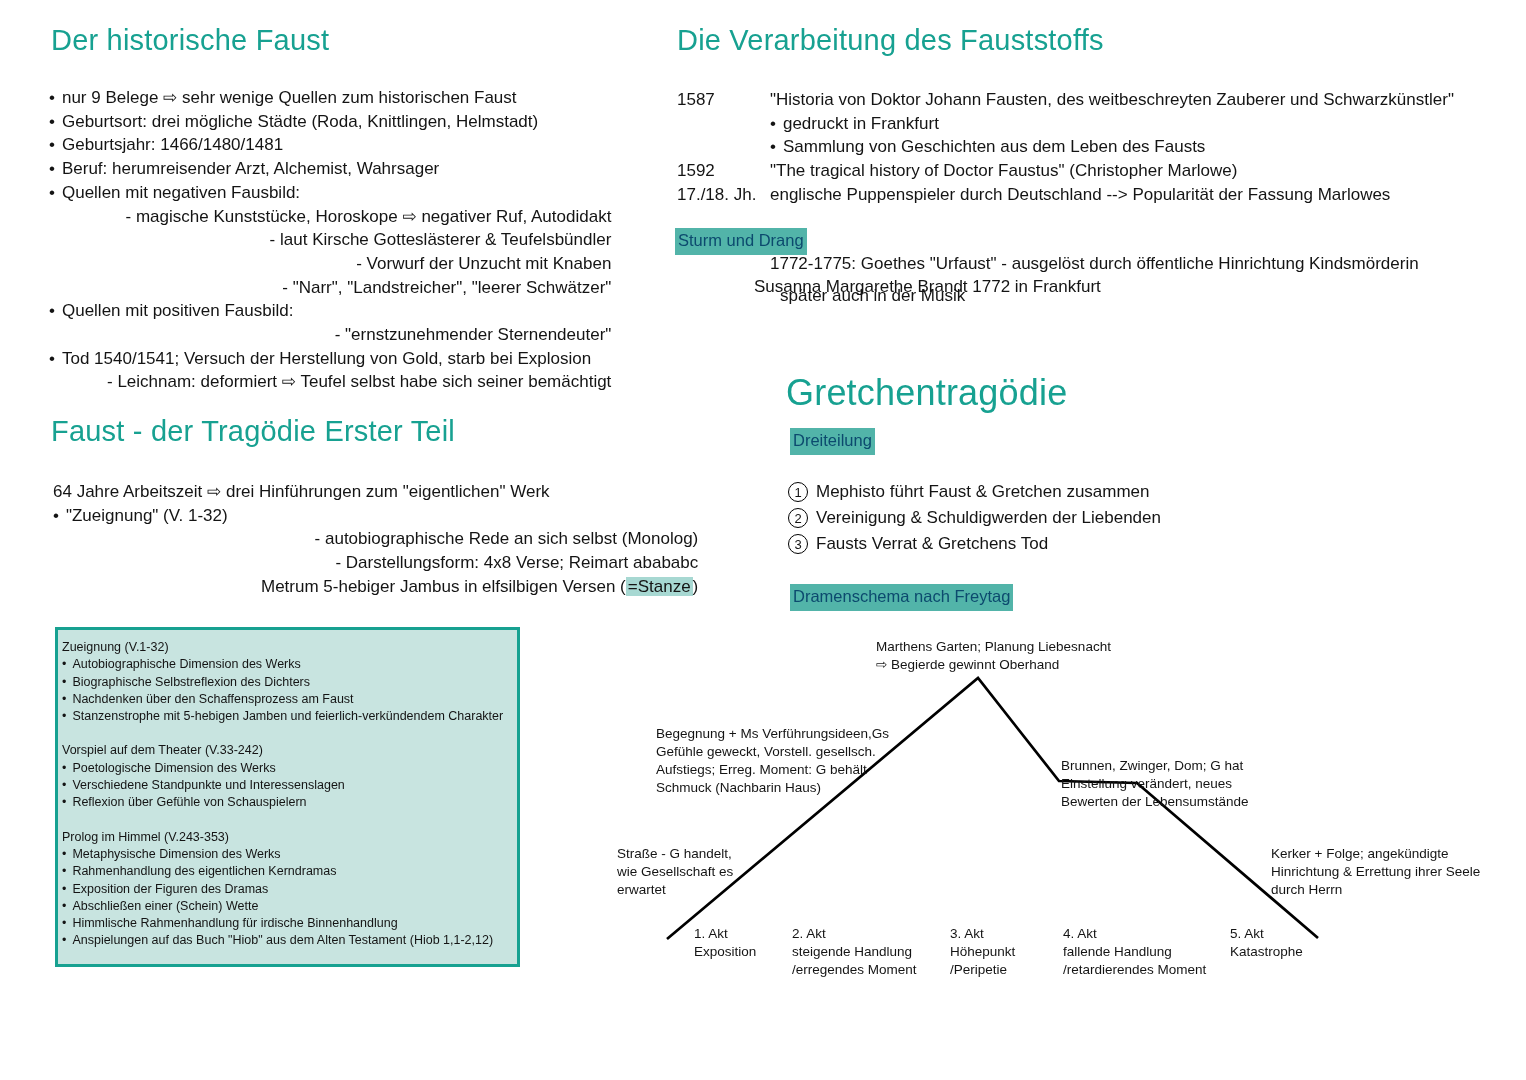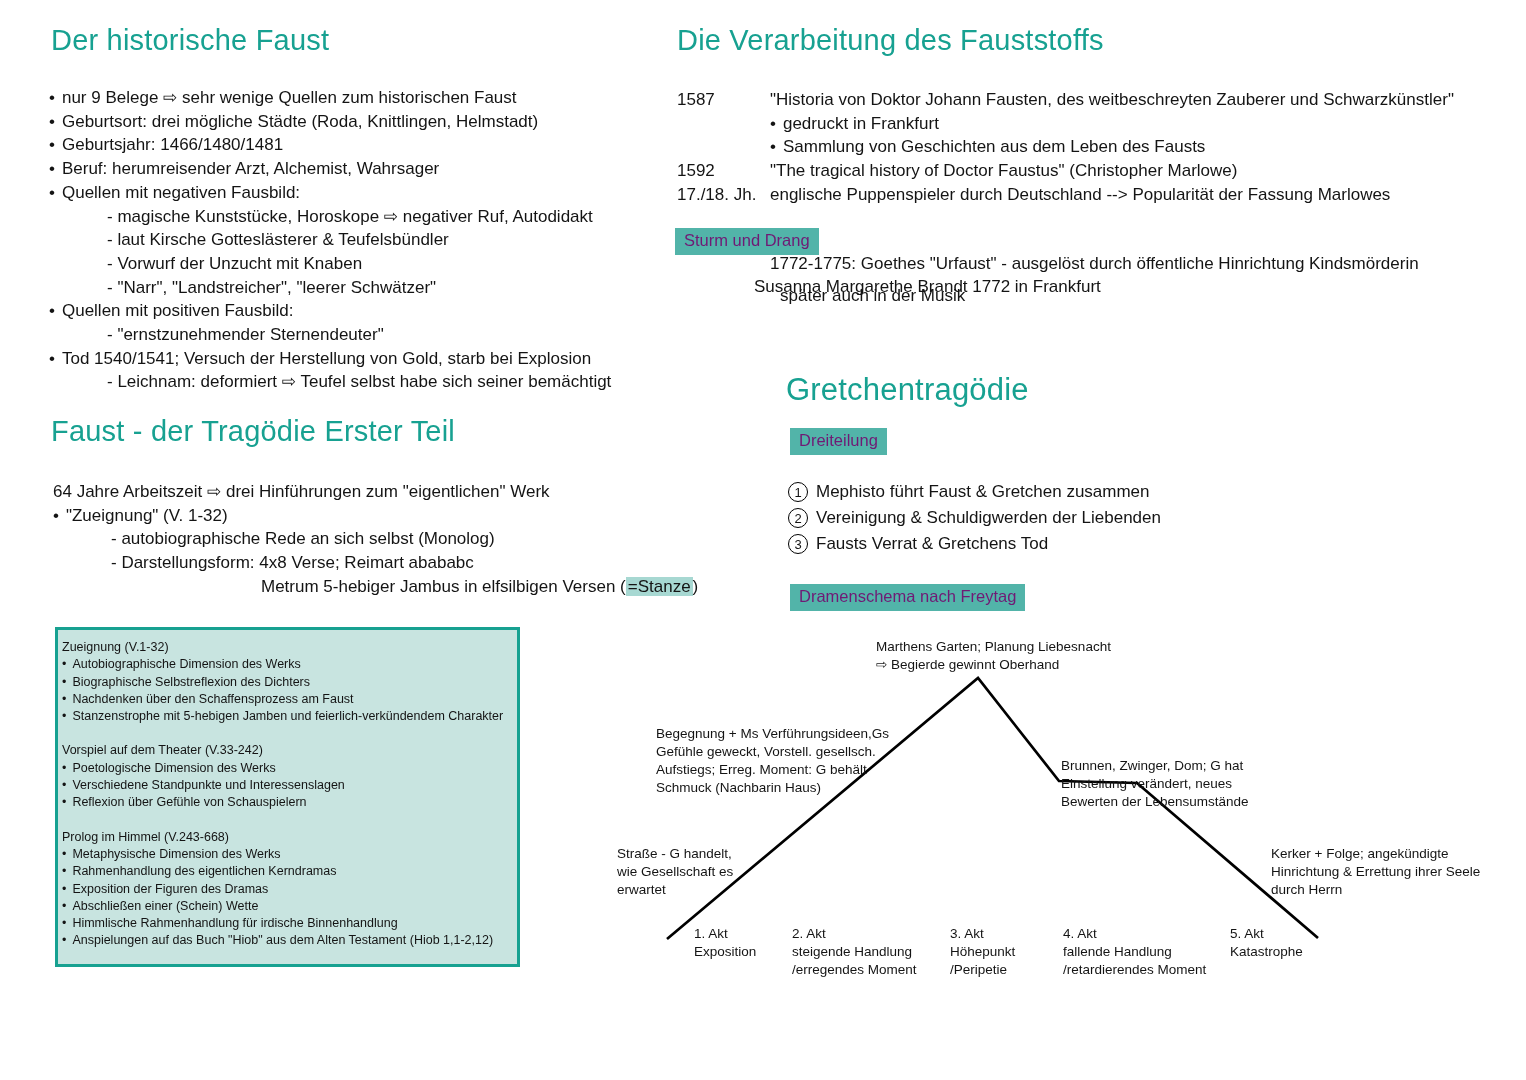--- a/index.html
+++ b/index.html
@@ -9,39 +9,39 @@
   *{box-sizing:border-box;}
   html,body{margin:0;padding:0;}
   body{
     width:1526px;height:1080px;position:relative;overflow:hidden;
     background:#ffffff;color:var(--ink);
     font-family:"Liberation Sans", sans-serif;
   }
   .h1{position:absolute;font-size:29px;font-weight:400;color:var(--teal);letter-spacing:.2px;white-space:nowrap;}
   .body-list{position:absolute;font-size:17px;line-height:23.7px;white-space:nowrap;}
   .bullet::before{content:"•";margin-right:7px;}
-  .sub{padding-left:58px;}
+  .sub{padding-left:58px;text-align:right;}
   .indent-metrum{padding-left:208px;}
   .hl{background:var(--badge-light);padding:0 2px;}
   
   .notes-box{
     position:absolute;left:55px;top:627px;width:465px;height:340px;
     background:var(--box-bg);border:3px solid var(--teal);
     padding:9px 4px;font-size:12.5px;line-height:17.3px;white-space:nowrap;
   }
   .box-section{margin-bottom:17px;}
   .box-section:last-child{margin-bottom:0;}
   .box-bullet::before{content:"•";margin-right:6px;}
   
   .timeline{position:absolute;left:677px;top:88px;font-size:17px;line-height:23.7px;white-space:nowrap;}
   .t-row{display:flex;}
   .t-year{width:93px;flex:0 0 93px;}
   .badge{
-    position:absolute;display:inline-block;background:var(--badge);color:#701a75;
-    font-size:16.5px;line-height:1;padding:4px 9px 6px;white-space:nowrap;
+    position:absolute;display:inline-block;background:var(--badge);color:#0c4a6e;
+    font-size:16.5px;line-height:1;padding:4px 3px 6px;white-space:nowrap;
   }
   .free-line{position:absolute;font-size:17px;white-space:nowrap;}
   
   .steps{position:absolute;left:788px;top:482px;}
   .step{display:flex;align-items:center;margin-bottom:6px;}
   .step-circle{
     width:20px;height:20px;border:1.7px solid #000;border-radius:50%;
     display:flex;align-items:center;justify-content:center;
     font-size:13px;margin-right:8px;flex:0 0 20px;
   }
@@ -91,21 +91,21 @@
     <div class="box-bullet">Nachdenken über den Schaffensprozess am Faust</div>
     <div class="box-bullet">Stanzenstrophe mit 5-hebigen Jamben und feierlich-verkündendem Charakter</div>
   </div>
   <div class="box-section">
     <div>Vorspiel auf dem Theater (V.33-242)</div>
     <div class="box-bullet">Poetologische Dimension des Werks</div>
     <div class="box-bullet">Verschiedene Standpunkte und Interessenslagen</div>
     <div class="box-bullet">Reflexion über Gefühle von Schauspielern</div>
   </div>
   <div class="box-section">
-    <div>Prolog im Himmel (V.243-668)</div>
+    <div>Prolog im Himmel (V.243-353)</div>
     <div class="box-bullet">Metaphysische Dimension des Werks</div>
     <div class="box-bullet">Rahmenhandlung des eigentlichen Kerndramas</div>
     <div class="box-bullet">Exposition der Figuren des Dramas</div>
     <div class="box-bullet">Abschließen einer (Schein) Wette</div>
     <div class="box-bullet">Himmlische Rahmenhandlung für irdische Binnenhandlung</div>
     <div class="box-bullet">Anspielungen auf das Buch "Hiob" aus dem Alten Testament (Hiob 1,1-2,12)</div>
   </div>
 </div>
 
 <div class="h1" style="left:677px;top:24px;">Die Verarbeitung des Fauststoffs</div>
@@ -131,21 +131,21 @@
     <div class="t-year">17./18. Jh.</div>
     <div>englische Puppenspieler durch Deutschland --&gt; Popularität der Fassung Marlowes</div>
   </div>
 </div>
 
 <div class="badge" style="left:675px;top:228px;">Sturm und Drang</div>
 <div class="free-line" style="left:770px;top:254px;">1772-1775: Goethes "Urfaust" - ausgelöst durch öffentliche Hinrichtung Kindsmörderin</div>
 <div class="free-line" style="left:754px;top:277px;">Susanna Margarethe Brandt 1772 in Frankfurt</div>
 <div class="free-line" style="left:768px;top:286px;margin-left:12px;">später auch in der Musik</div>
 
-<div class="h1" style="left:786px;top:372px;font-size:31px;">Gretchentragödie</div>
+<div class="h1" style="left:786px;top:372px;font-size:36px;">Gretchentragödie</div>
 <div class="badge" style="left:790px;top:428px;">Dreiteilung</div>
 
 <div class="steps">
   <div class="step">
     <span class="step-circle">1</span>
     <span class="step-text">Mephisto führt Faust &amp; Gretchen zusammen</span>
   </div>
   <div class="step">
     <span class="step-circle">2</span>
     <span class="step-text">Vereinigung &amp; Schuldigwerden der Liebenden</span>

